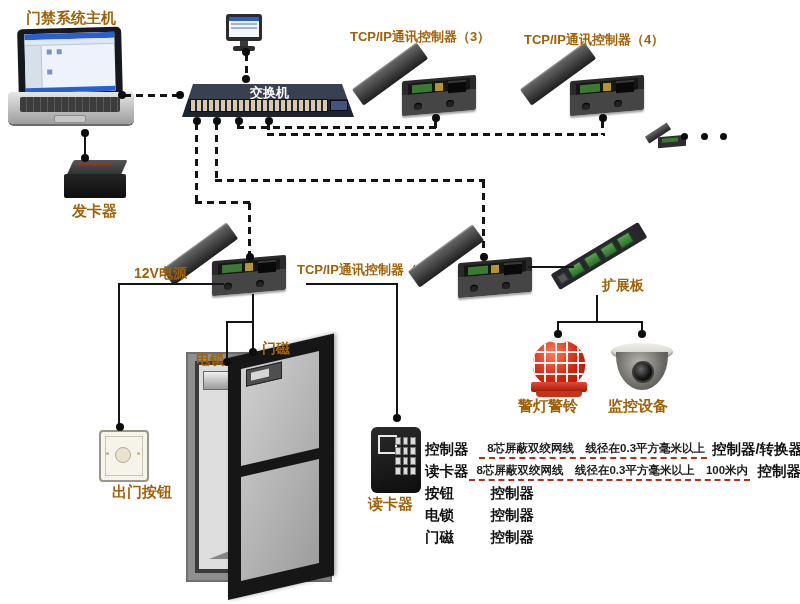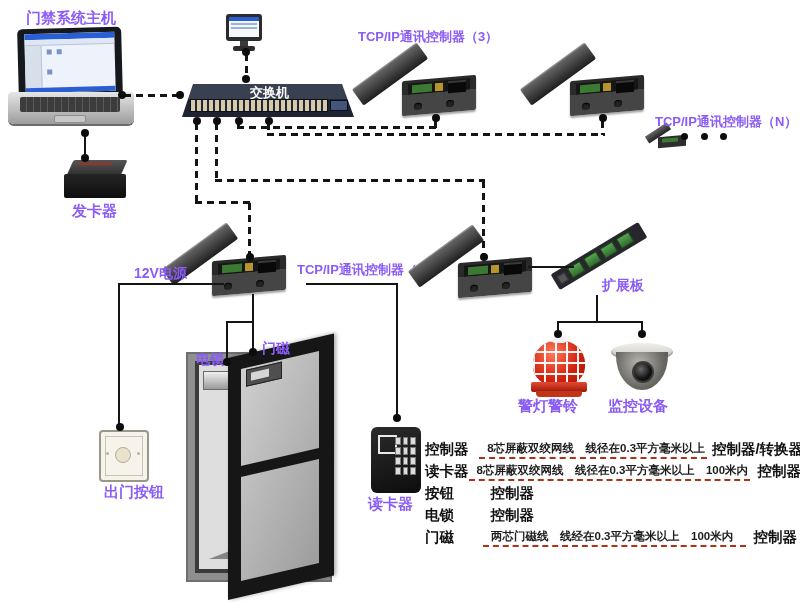--- a/index.html
+++ b/index.html
@@ -1,18 +1,18 @@
 <!DOCTYPE html>
 <html><head>
 <meta charset="utf-8">
 <style>
   html,body{margin:0;padding:0;background:#fff;}
   .stage{position:relative;width:800px;height:604px;background:#fff;overflow:hidden;
          font-family:"Liberation Sans","DejaVu Sans",sans-serif;color:#111;}
-  .lbl{position:absolute;font-weight:bold;font-size:14px;white-space:nowrap;color:#8b5cf6;}
+  .lbl{position:absolute;font-weight:bold;font-size:14px;white-space:nowrap;color:#a16207;}
   .lbl.sm{font-size:13px;}
   
   .dot{position:absolute;width:8px;height:8px;border-radius:50%;background:#0c0c0c;}
   
   .sl{position:absolute;background:#151515;}
   
   .dh{position:absolute;height:3px;background:repeating-linear-gradient(90deg,#141414 0 7px,transparent 7px 12px);}
   .dv{position:absolute;width:3px;background:repeating-linear-gradient(180deg,#141414 0 7px,transparent 7px 12px);}
   
   .laptop{position:absolute;left:8px;top:26px;width:126px;height:100px;}
@@ -170,34 +170,35 @@
     <div class="box">
       <div class="pcb">
           <i class="pg"></i>
           <i class="py"></i>
           <i class="pb"></i>
         </div>
       <i class="h1"></i>
         <i class="h2"></i>
     </div>
   </div>
-  <div class="lbl sm" style="left:358px;top:28px;">TCP/IP通讯控制器（3）</div>
+  <div class="lbl sm" style="left:350px;top:28px;">TCP/IP通讯控制器（3）</div>
 
   <div class="ctrl" style="left:518px;top:48px;">
     <div class="lid"></div>
     <div class="box">
       <div class="pcb">
           <i class="pg"></i>
           <i class="py"></i>
           <i class="pb"></i>
         </div>
       <i class="h1"></i>
         <i class="h2"></i>
     </div>
   </div>
+  <div class="lbl sm" style="left:524px;top:31px;">TCP/IP通讯控制器（4）</div>
 
   <div class="ctrl" style="left:160px;top:228px;">
     <div class="lid"></div>
     <div class="box">
       <div class="pcb">
           <i class="pg"></i>
           <i class="py"></i>
           <i class="pb"></i>
         </div>
       <i class="h1"></i>
@@ -218,21 +219,20 @@
         <i class="h2"></i>
     </div>
   </div>
 
   <div class="ctrlN">
     <div class="nlid"></div>
     <div class="nbox">
         <i></i>
       </div>
   </div>
-  <div class="lbl sm" style="left:655px;top:113px;">TCP/IP通讯控制器（N）</div>
   <div class="ndots">
     <span class="dot" style="left:681px;top:133px;"></span>
     <span class="dot" style="left:701px;top:133px;"></span>
     <span class="dot" style="left:720px;top:133px;"></span>
   </div>
 
   <div class="xb">
     <i class="xe"></i>
       <i></i>
       <i></i>
@@ -273,21 +273,21 @@
   </div>
   <div class="lbl" style="left:196px;top:351px;">电锁</div>
   <div class="lbl" style="left:262px;top:340px;">门磁</div>
 
   <div class="exit">
     <div class="exit-in"></div>
     <div class="exit-btn"></div>
     <i style="left:5px;top:20px;"></i>
       <i style="left:36px;top:20px;"></i>
   </div>
-  <div class="lbl" style="left:104px;top:483px;font-size:15px;">出门按钮</div>
+  <div class="lbl" style="left:112px;top:483px;font-size:15px;">出门按钮</div>
 
   <div class="reader">
     <div class="rd-card"></div>
     <div class="rd-pad">
       <i></i>
         <i></i>
         <i></i>
         <i></i>
         <i></i>
         <i></i>
@@ -371,19 +371,18 @@
     <div class="wt-row">
       <div class="wt-from">按钮</div>
       <div class="wt-to">控制器</div>
     </div>
     <div class="wt-row">
       <div class="wt-from">电锁</div>
       <div class="wt-to">控制器</div>
     </div>
     <div class="wt-row">
       <div class="wt-from">门磁</div>
-      <div class="wt-mid"><span class="wt-spec">两芯门磁线　线经在0.3平方毫米以上　100米内</span></div>
       <div class="wt-to">控制器</div>
     </div>
   </div>
 
 
 </div>
 
 </body></html>

